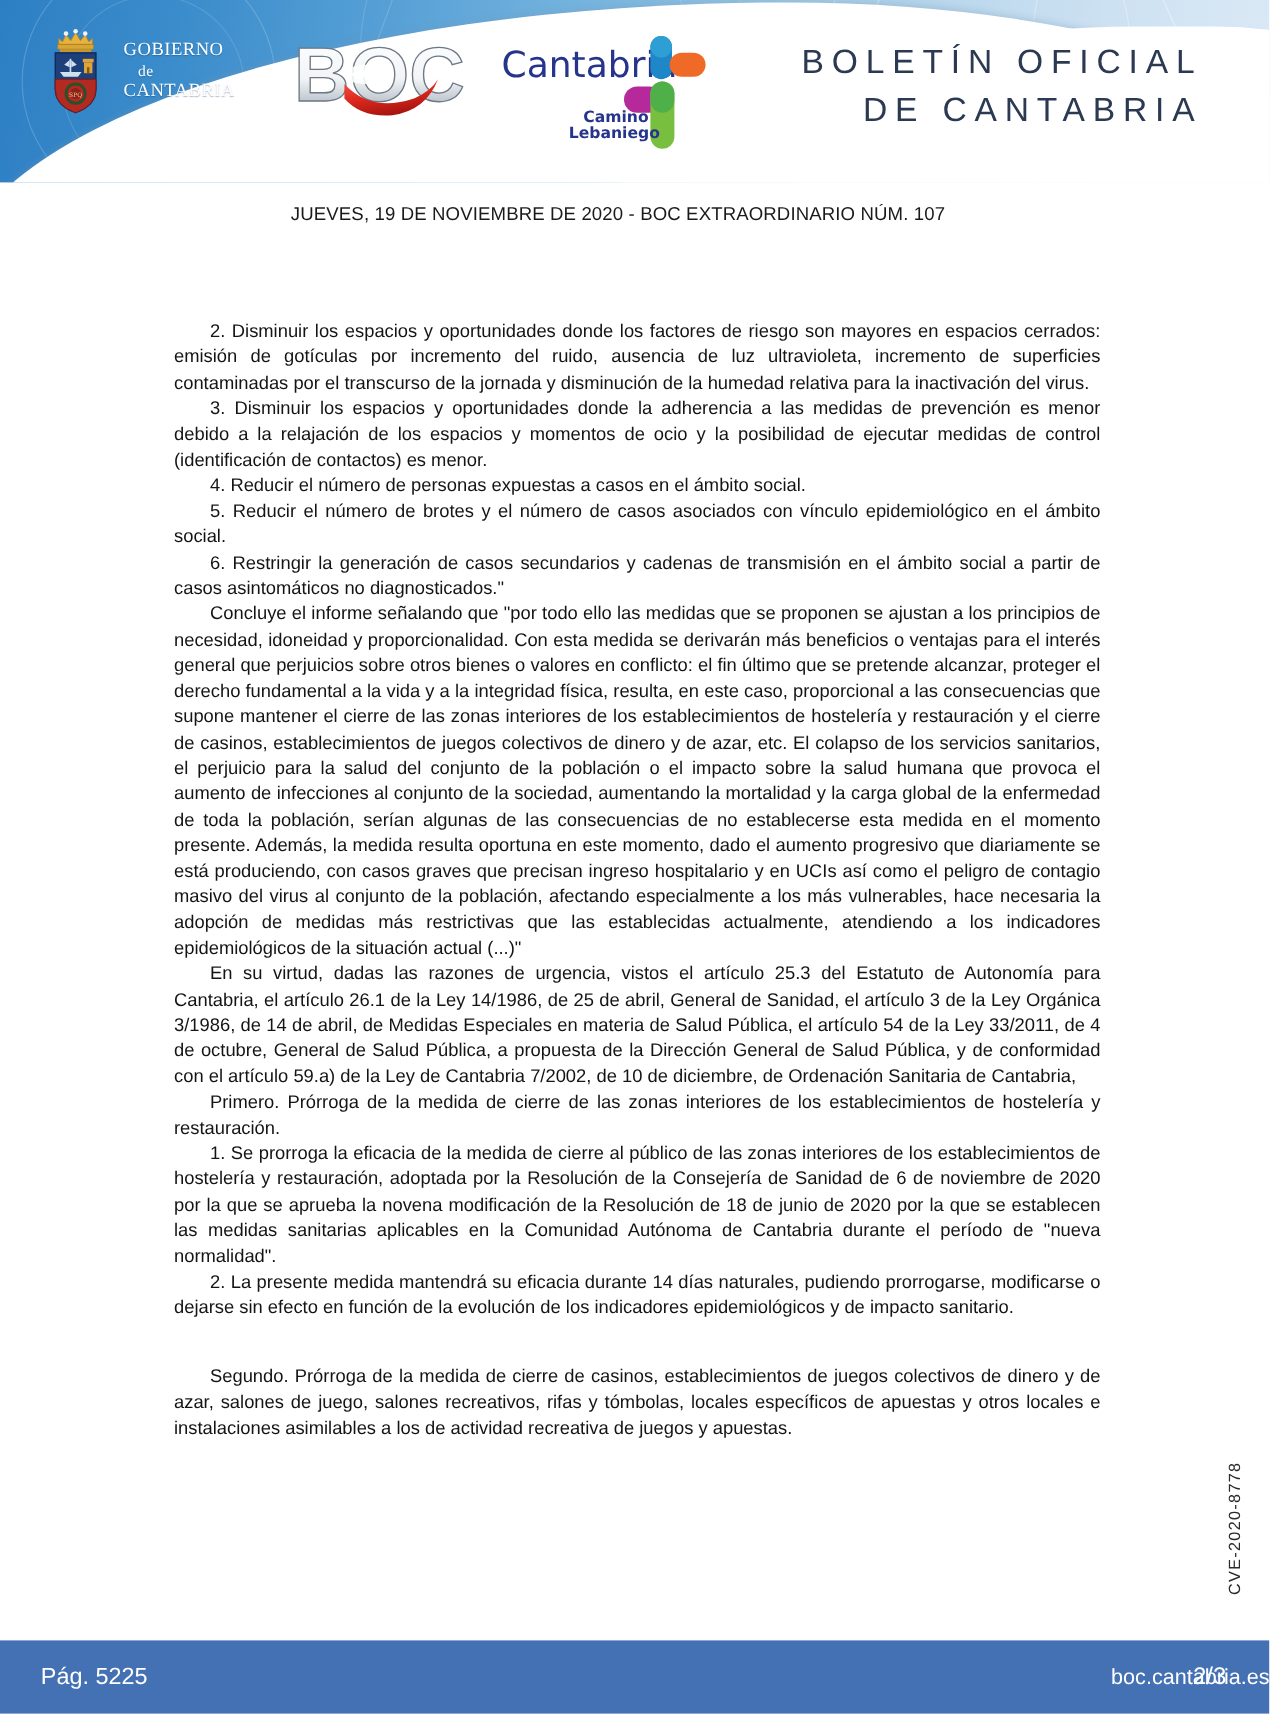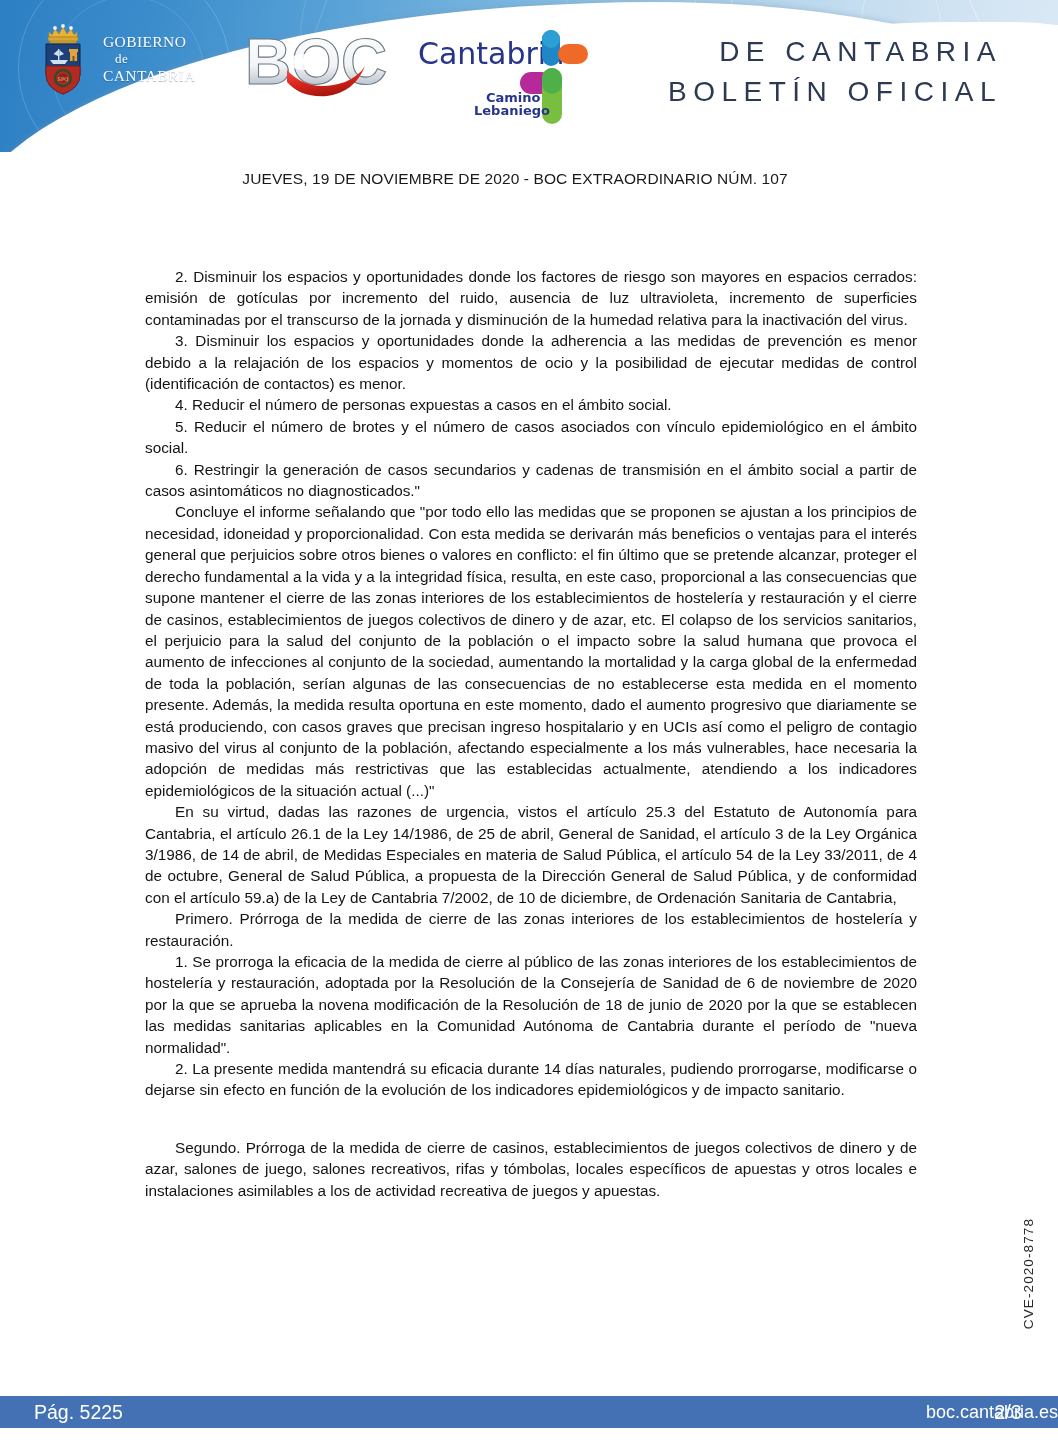--- a/index.html
+++ b/index.html
@@ -191,21 +191,21 @@
     transform: rotate(180deg);
     white-space: nowrap;
   }
 
   
   .footer {
     position: absolute;
     left: 0;
     bottom: 12px;
     width: 1058px;
-    height: 32px;
+    height: 61px;
     background: #4371b3;
     display: flex;
     align-items: center;
     color: #ffffff;
     font-family: "Liberation Sans", sans-serif;
     font-size: 19px;
   }
   .footer .f-left {
     position: absolute;
     left: 34px;
@@ -306,22 +306,22 @@
       <rect x="124" y="2" width="18" height="18" rx="9" fill="#2e9fd4"></rect>
       <rect x="140" y="16" width="30" height="20" rx="10" fill="#ef6a26"></rect>
       <rect x="102" y="44" width="32" height="22" rx="11" fill="#b5299b"></rect>
       <rect x="124" y="40" width="20" height="56" rx="10" fill="#78bf3f"></rect>
       <rect x="124" y="40" width="20" height="26" rx="10" fill="#4fb04a"></rect>
       <text x="68" y="74" font-family="DejaVu Sans, sans-serif" font-size="13" fill="#27348b" font-weight="bold">Camino</text>
       <text x="56" y="87" font-family="DejaVu Sans, sans-serif" font-size="13" fill="#27348b" font-weight="bold">Lebaniego</text>
     </svg>
 
     <div class="boc-title">
+      <div>BOLETÍN OFICIAL</div>
       <div>DE CANTABRIA</div>
-      <div>BOLETÍN OFICIAL</div>
     </div>
 
     <div class="wave"></div>
     <div class="wave2"></div>
   </div>
 
   <div class="date-line">JUEVES, 19 DE NOVIEMBRE DE 2020 - BOC EXTRAORDINARIO NÚM. 107</div>
 
   <div class="content">
     <p class="ind">2. Disminuir los espacios y oportunidades donde los factores de riesgo son mayores en espacios cerrados: emisión de gotículas por incremento del ruido, ausencia de luz ultravioleta, incremento de superficies contaminadas por el transcurso de la jornada y disminución de la humedad relativa para la inactivación del virus.</p>

